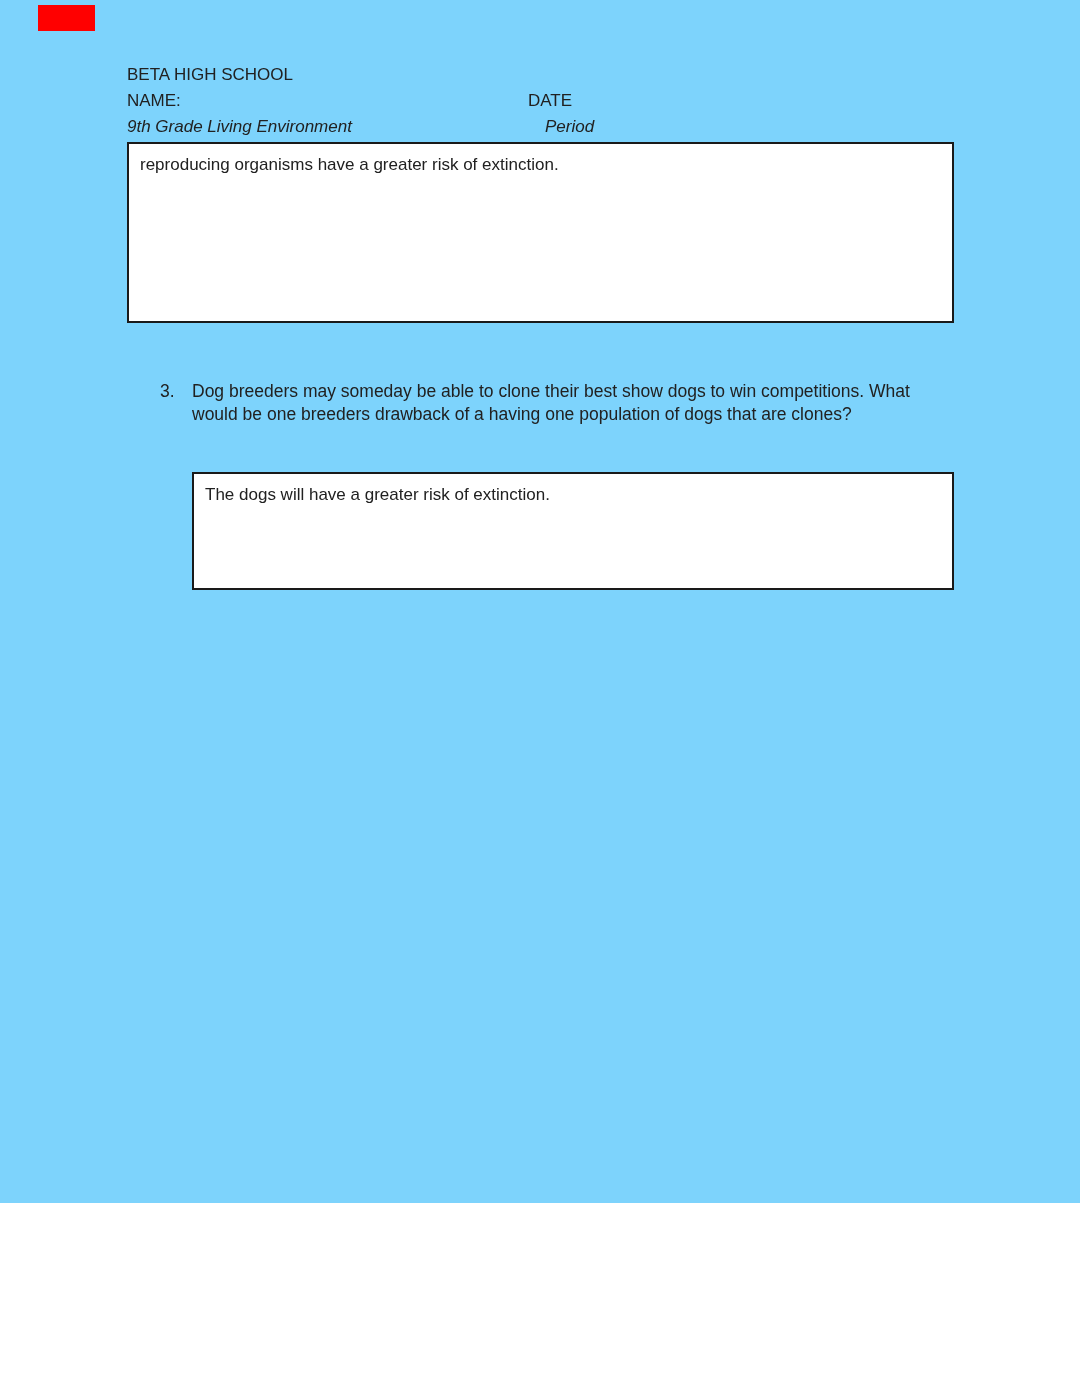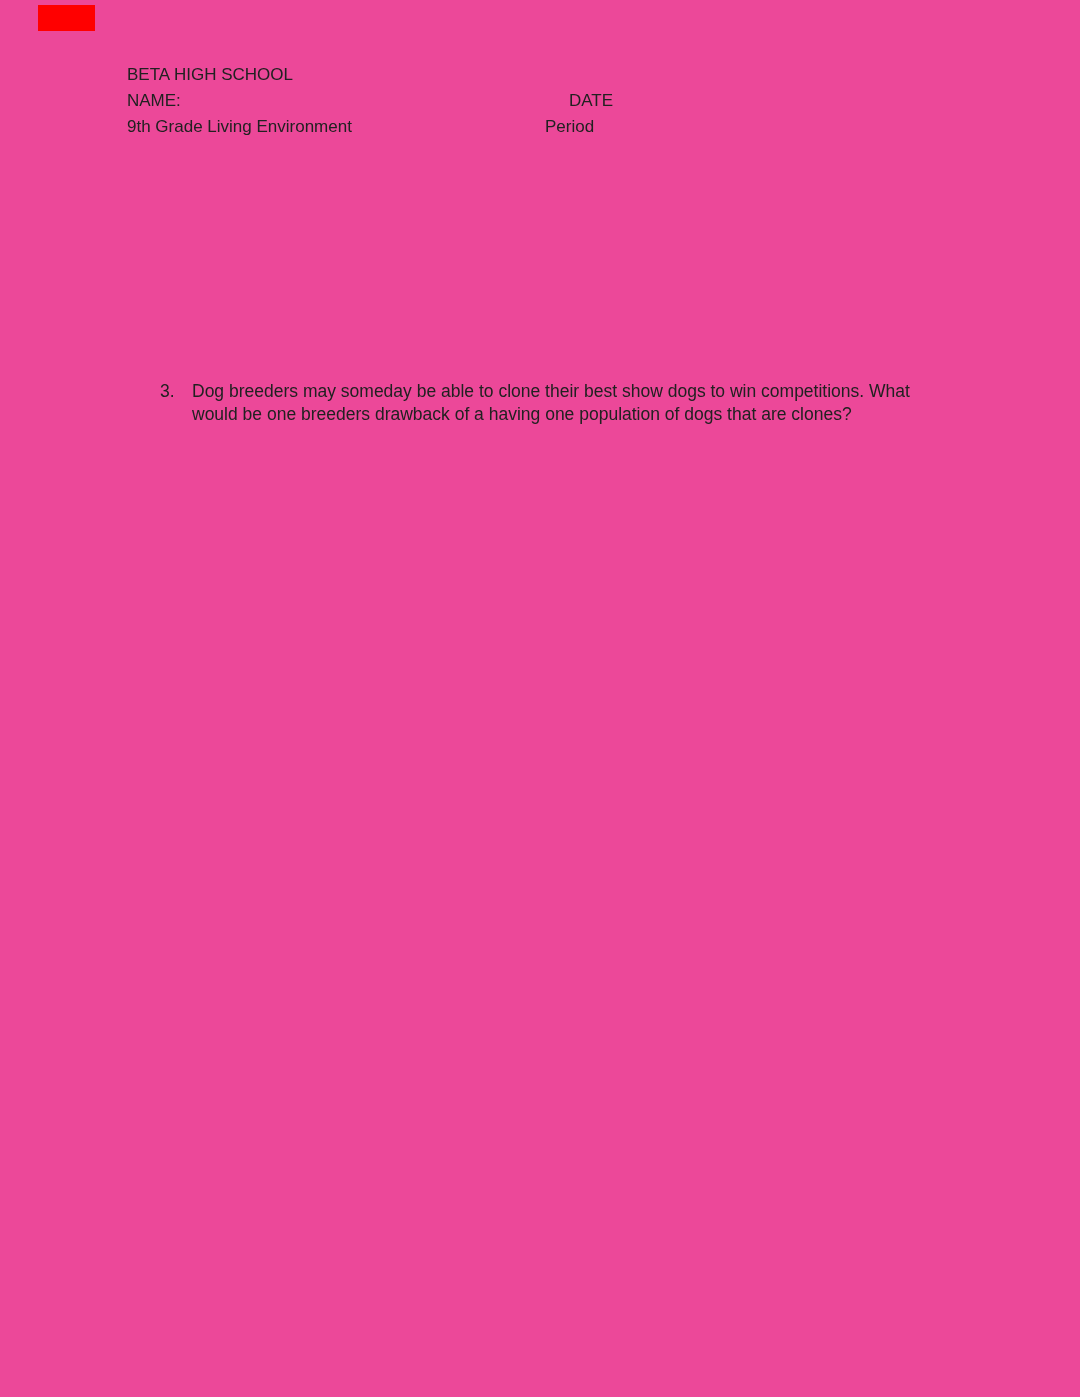--- a/index.html
+++ b/index.html
@@ -7,46 +7,46 @@
     width: 1080px;
     height: 1397px;
     background: #ffffff;
     font-family: "Liberation Sans", "DejaVu Sans", sans-serif;
     color: #212121;
     position: relative;
   }
   .page {
     position: relative;
     width: 1080px;
-    height: 1397px;
-    background: #ec4899;
+    height: 1203px;
+    background: #7dd3fc;
     overflow: hidden;
   }
   .red-marker {
     position: absolute;
     left: 38px;
     top: 5px;
     width: 57px;
     height: 26px;
     background: #ff0000;
   }
   .hdr-line {
     position: absolute;
     left: 127px;
     font-size: 17px;
     line-height: 22px;
     color: #212121;
     white-space: nowrap;
   }
   .hdr-school { top: 64px; }
   .hdr-row2   { top: 90px; }
-  .hdr-row3   { top: 116px; }
+  .hdr-row3   { top: 116px; font-style: italic; }
   .hdr-right {
     position: absolute;
-    left: 442px; 
+    left: 401px; 
     top: 0;
     white-space: nowrap;
   }
   .answer-box {
     position: absolute;
     border: 2px solid #1a1a1a;
     background: #ffffff;
     font-size: 17px;
     line-height: 23px;
     color: #212121;
@@ -97,20 +97,26 @@
   <div class="hdr-line hdr-row2">
     <span>NAME:</span>
     <span class="hdr-right">DATE</span>
   </div>
 
   <div class="hdr-line hdr-row3">
     <span>9th Grade Living Environment</span>
     <span class="hdr-right" style="left:418px;text-align:right;">Period</span>
   </div>
 
+  <div class="answer-box box-1">
+    <span class="box-text">reproducing organisms have a greater risk of extinction.</span>
+  </div>
 
   <div class="question">
     <span class="q-number">3.</span>
     <span class="q-text">Dog breeders may someday be able to clone their best show dogs to win competitions. What would be one breeders drawback of a having one population of dogs that are clones?</span>
   </div>
 
+  <div class="answer-box box-3">
+    <span class="box-text">The dogs will have a greater risk of extinction.</span>
+  </div>
 
 </div>
 
 </body></html>

